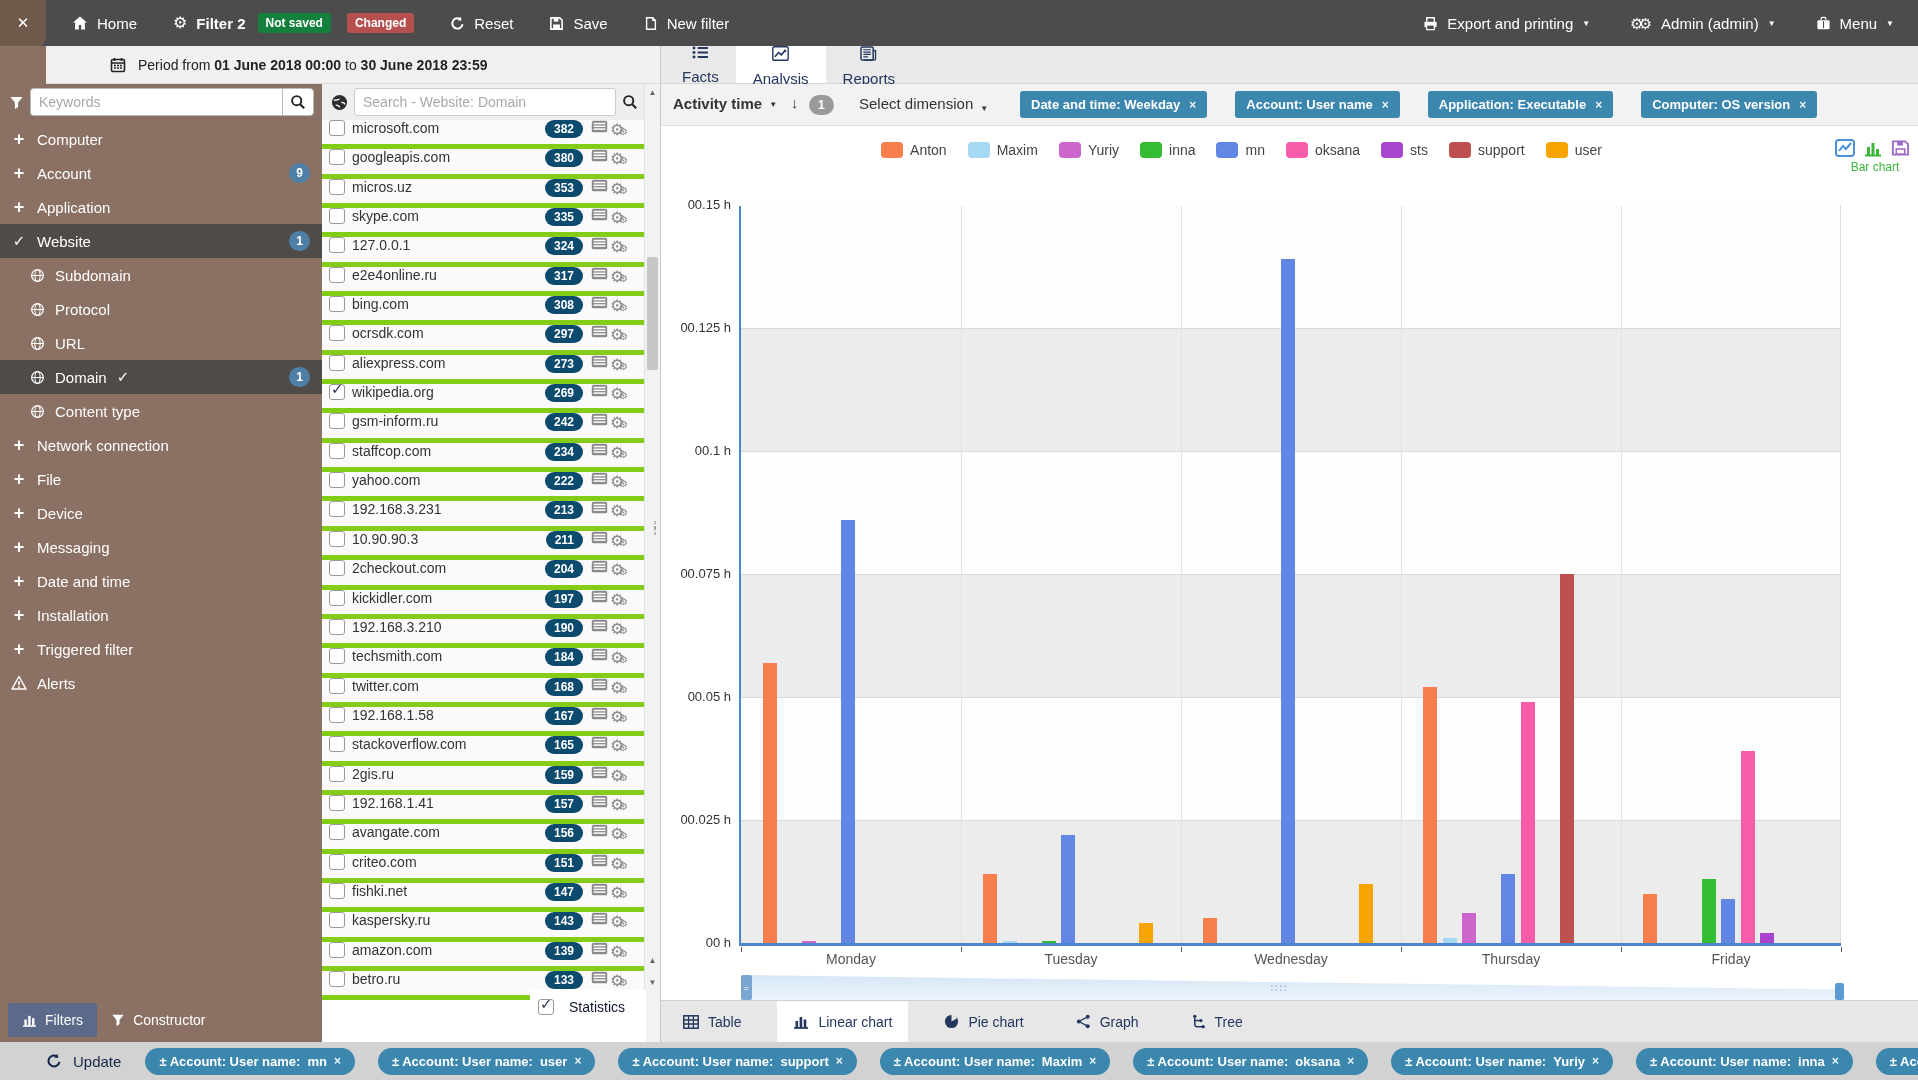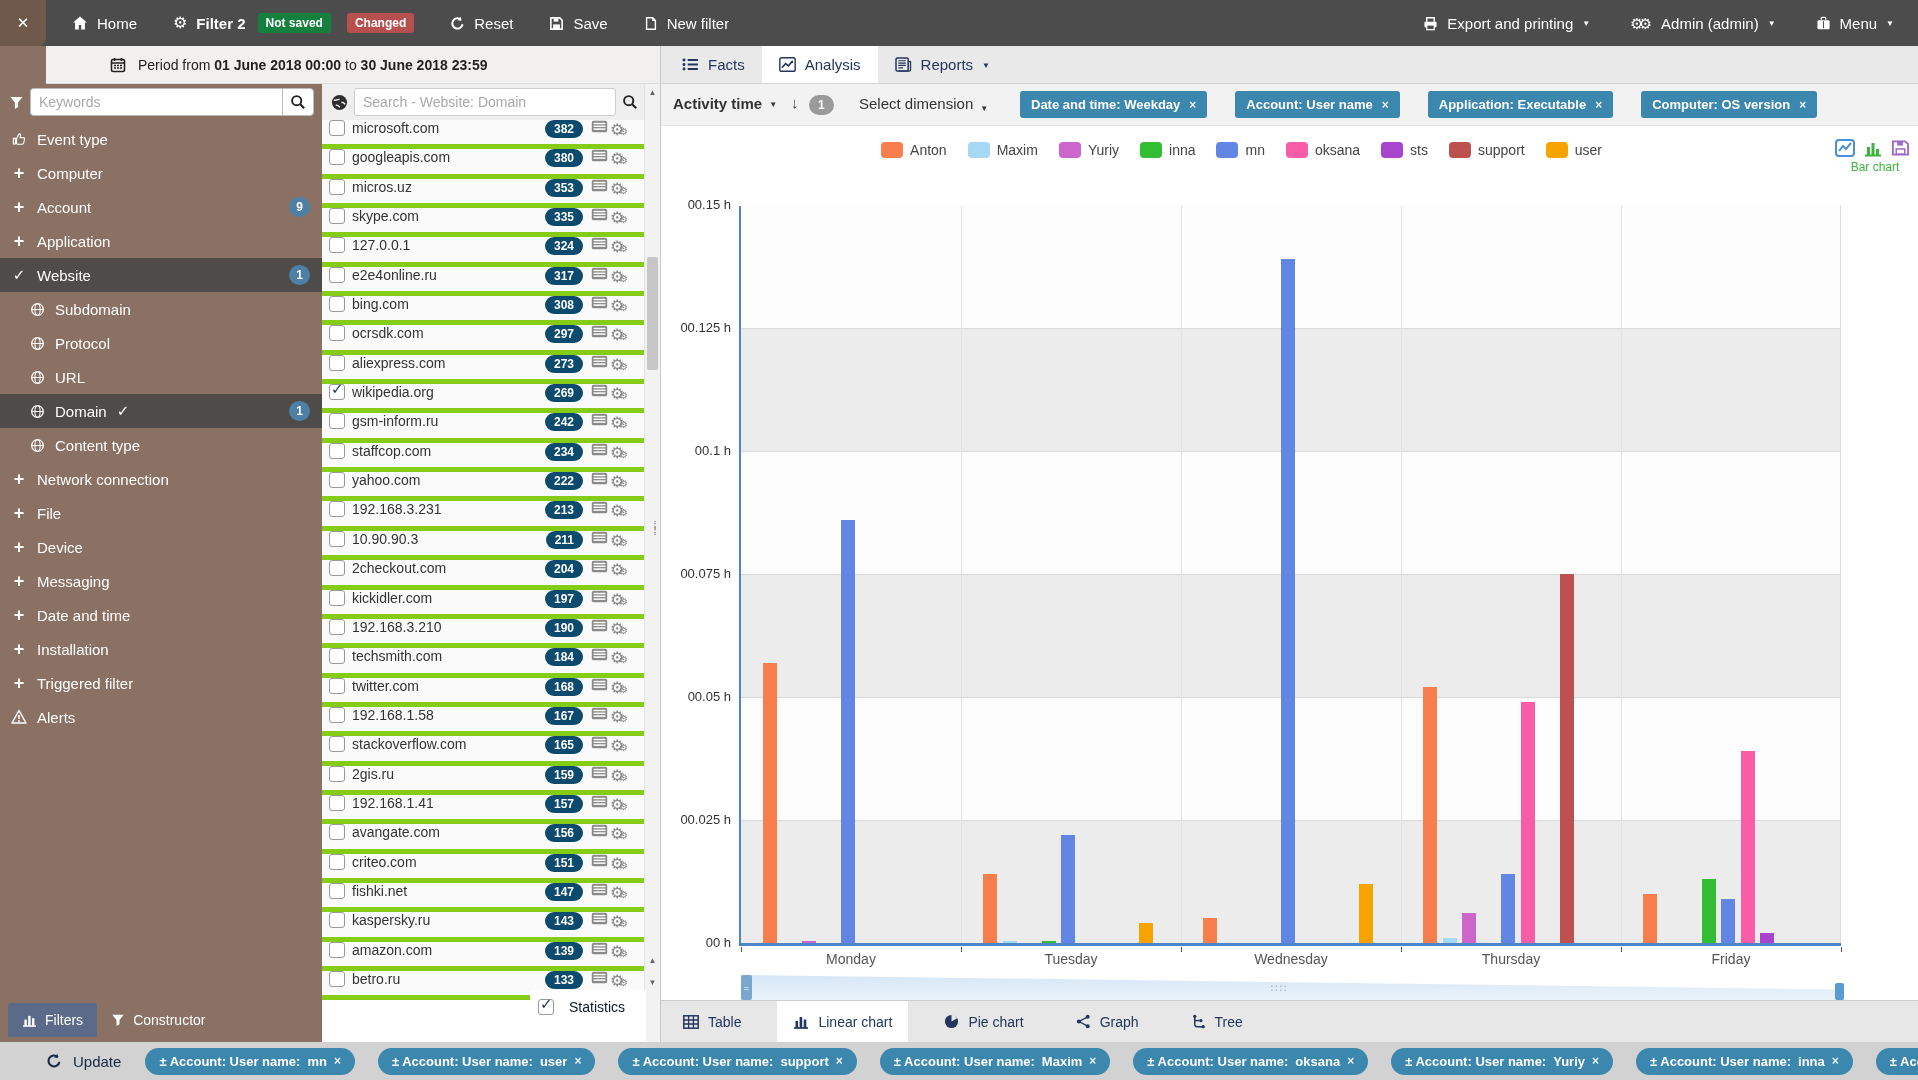--- a/index.html
+++ b/index.html
@@ -83,21 +83,21 @@
 
   
   .sb-tabs{position:absolute;left:8px;top:1003px;display:flex;z-index:4;}
   .sb-tab{display:flex;align-items:center;gap:8px;height:34px;padding:0 14px;color:#fff;font-size:14px;border-radius:3px 3px 0 0;}
   .sb-tab.active{background:#5a6a88;}
 
   
   .main{position:absolute;left:660px;top:46px;width:1258px;height:996px;background:#fff;border-left:1px solid #c9c9c9;z-index:2;}
   .mtabs{position:absolute;left:0;top:0;width:100%;height:38px;background:#e9e9e9;border-bottom:1px solid #d4d4d4;
          display:flex;padding-left:4px;}
-  .mtab{display:flex;align-items:center;gap:9px;padding:0 17px;font-size:15px;color:#24365e;}
+  .mtab{display:flex;align-items:center;gap:9px;padding:0 17px;font-size:15px;color:#24365e;flex-direction:column;}
   .mtab.active{background:#fff;}
   .mtab .ic{display:flex;color:#24365e;}
 
   .controls{position:absolute;left:0;top:38px;width:100%;height:42px;background:#f2f2f2;border-bottom:1px solid #e2e2e2;}
   .measure{position:absolute;left:12px;top:11px;font-size:15px;font-weight:bold;color:#333;display:flex;gap:7px;align-items:center;}
   .sort-ic{position:absolute;left:130px;top:10px;font-size:15px;font-weight:bold;color:#444;}
   .count-pill{position:absolute;left:148px;top:11px;background:#9a9a9a;color:#fff;border-radius:10px;
               font-size:12px;font-weight:bold;padding:3px 9px;}
   .select-dim{position:absolute;left:198px;top:11px;font-size:15px;color:#333;display:flex;gap:7px;align-items:flex-end;}
   .fchips{position:absolute;left:359px;top:7px;display:flex;gap:28px;}
@@ -261,28 +261,20 @@
   <input class="kw-input" placeholder="Keywords" style="">
   <span class="kw-btn">
       <svg viewBox="0 0 16 16" width="16" height="16">
         <circle cx="6.7" cy="6.7" r="4.6" fill="none" stroke="currentColor" stroke-width="1.9"></circle>
         <path d="m10.2 10.2 4 4" stroke="currentColor" stroke-width="2.1"></path>
       </svg>
     </span>
 </div>
 
 <div class="sb-items">
-    <div class="sb-row">
-      <span class="sb-ic">
-        <svg viewBox="0 0 16 16" width="15" height="15">
-          <path d="M1.5 6.8h2.2v6H1.5z M4.8 12.2V7.2l2.4-4.7c.2-.4.6-.6 1-.5.6.1 1 .7.9 1.3L8.6 6h3.6c.8 0 1.4.7 1.2 1.5l-.9 4.2c-.2.8-.8 1.3-1.6 1.3H6.2c-.6 0-1.1-.3-1.4-.8z" fill="none" stroke="currentColor" stroke-width="1.2"></path>
-        </svg>
-      </span>
-      <span class="sb-label">Event type</span>
-    </div>
     <div class="sb-row">
       <span class="sb-ic plus">+</span>
       <span class="sb-label">Computer</span>
     </div>
     <div class="sb-row">
       <span class="sb-ic plus">+</span>
       <span class="sb-label">Account</span>
       <span class="sb-badge">9</span>
     </div>
     <div class="sb-row">

